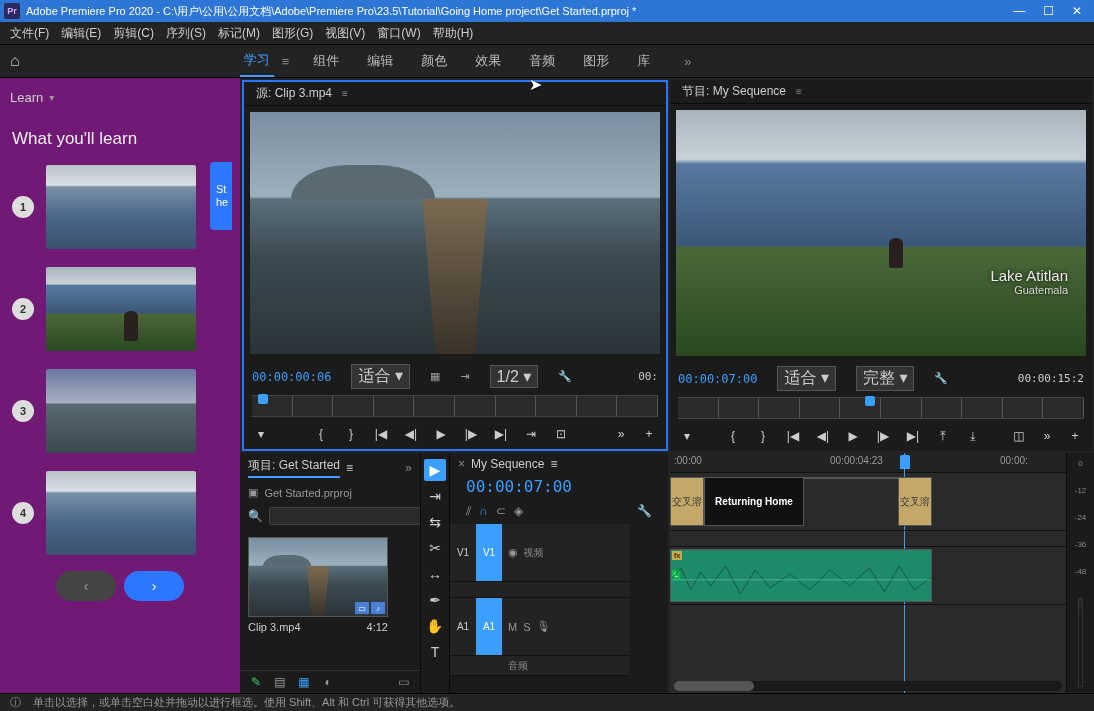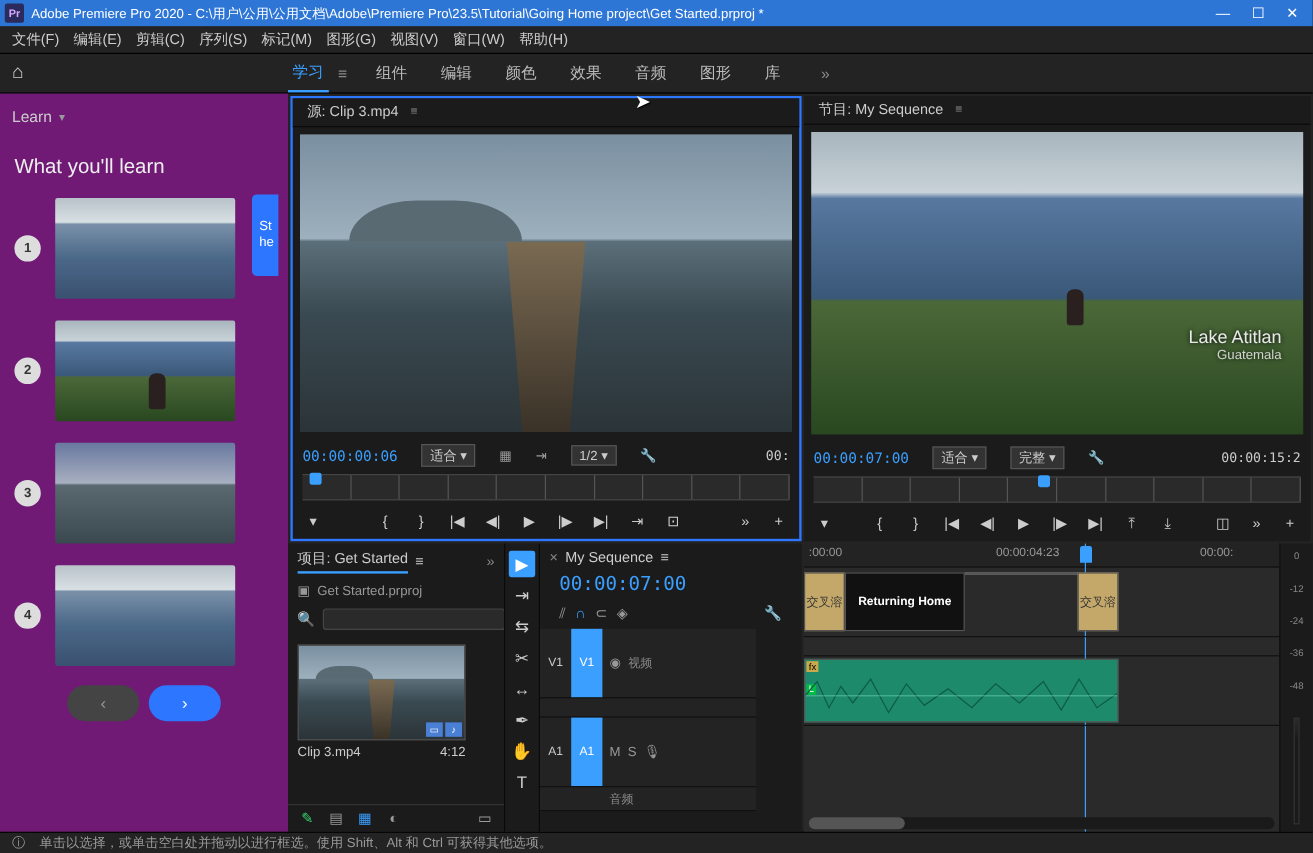--- a/index.html
+++ b/index.html
@@ -47,21 +47,21 @@
 .learn-nav .btn { width: 60px; height: 30px; border-radius: 16px; display: flex; align-items: center; justify-content: center; font-size: 14px; cursor: pointer; }
 .learn-nav .btn.back { background: #444; color: #999; }
 .learn-nav .btn.fwd { background: #2d76ff; color: #fff; }
 .side-tab { position: absolute; left: 210px; top: 162px; background: #2d76ff; color: #fff; font-size: 11px; padding: 21px 6px; border-radius: 4px 0 0 4px; width: 22px; overflow: hidden; line-height: 1.2; }
 
 
 .source-monitor { background: #1b1b1b; border: 2px solid #2d76ff; flex: 1; display: flex; flex-direction: column; margin: 2px; }
 .monitor-view { flex: 1; margin: 6px; position: relative; }
 .monitor-controls { display: flex; align-items: center; gap: 20px; padding: 4px 8px; font-size: 11px; }
 .monitor-controls .tc { color: #3a9fff; font-family: monospace; font-size: 12px; }
-.monitor-controls .sel { background: #333; border: 1px solid #555; color: #ccc; padding: 1px 6px; font-size: 11px; }
+.monitor-controls .sel { background: #333; border: 1px solid #555; color: #ccc; padding: 1px 6px; font-size: 16px; }
 .monitor-controls .tc-right { color: #ccc; font-family: monospace; margin-left: auto; }
 .monitor-scrubber { height: 22px; margin: 2px 8px; background: #2a2a2a; position: relative; border-top: 1px solid #444; border-bottom: 1px solid #444; }
 .monitor-scrubber .playhead { position: absolute; top: -2px; width: 10px; height: 10px; background: #3a9fff; border-radius: 2px; }
 .monitor-scrubber .ticks { position: absolute; inset: 0; display: flex; }
 .monitor-scrubber .ticks span { flex: 1; border-right: 1px solid #555; }
 .transport { display: flex; align-items: center; justify-content: center; gap: 8px; padding: 6px; }
 .transport .tbtn { width: 22px; height: 18px; display: flex; align-items: center; justify-content: center; color: #ccc; cursor: pointer; font-size: 12px; }
 .transport .right-grp { margin-left: auto; display: flex; gap: 6px; }
 .transport .left-grp { margin-right: auto; display: flex; gap: 6px; }
 

